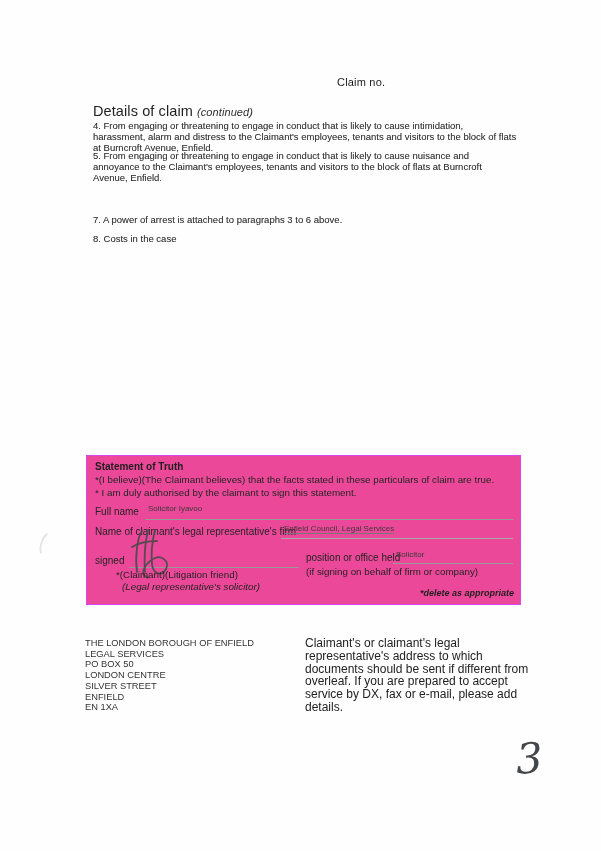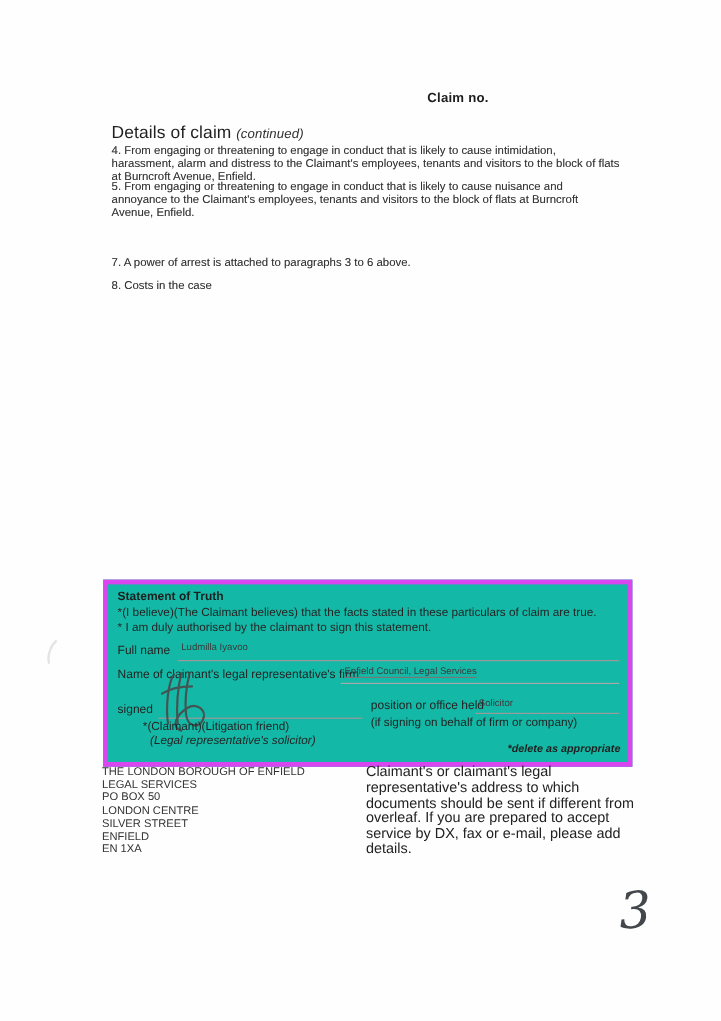--- a/index.html
+++ b/index.html
@@ -2,30 +2,30 @@
 <html><head>
 <meta charset="utf-8">
 <style>
   html,body{margin:0;padding:0;background:#ffffff;}
   .page{
     position:relative;width:601px;height:851px;background:#fefefe;overflow:hidden;
     font-family:"Liberation Sans", sans-serif;color:#2b2b2b;
   }
   .abs{position:absolute;}
   
-  .claim-no{left:356px;top:76px;font-size:11px;font-weight:bold;color:#1c1c1c;letter-spacing:.2px;}
+  .claim-no{left:337px;top:76px;font-size:11px;font-weight:normal;color:#1c1c1c;letter-spacing:.2px;}
   
   .details-heading{left:93px;top:103px;font-size:14.5px;color:#1f1f1f;letter-spacing:.1px;}
   .details-continued{font-size:11px;font-style:italic;color:#2f2f2f;margin-left:4px;}
   .para{left:93px;width:424px;font-size:9.5px;line-height:10.8px;color:#333;text-shadow:0 0 .3px rgba(60,60,60,.4);}
   .p4{top:121px;} .p5{top:151px;} .p6{top:183px;} .p7{top:215px;} .p8{top:234px;}
   
   .artifact{left:40px;top:531px;width:16px;height:24px;border:2px solid #e4e4e4;border-right:none;border-top-color:transparent;border-bottom-color:transparent;border-radius:50%;transform:rotate(18deg);}
   
-  .sot-box{left:86px;top:483px;width:433px;height:148px;border:4px solid #d946ef;background:#14b8a6;}
+  .sot-box{left:86px;top:455px;width:433px;height:148px;border:1px solid #d946ef;background:#ec4899;}
   .sot-box .abs{position:absolute;}
   .sot-heading{left:8px;top:5px;font-size:10px;font-weight:bold;color:#1e1e1e;}
   .sot-line1{left:8px;top:18px;font-size:9.8px;color:#252525;}
   .sot-line2{left:8px;top:31px;font-size:9.8px;color:#252525;}
   .lbl{font-size:10px;color:#242424;}
   .fullname-label{left:8px;top:50px;}
   .fullname-value{left:61px;top:48px;font-size:8px;color:#3a3a3a;}
   .rule{height:1px;background:#9a9a9a;}
   .fullname-rule{left:58px;top:63px;width:368px;}
   .firm-label{left:8px;top:70px;}
@@ -64,21 +64,21 @@
   <div class="abs para p8">8. Costs in the case</div>
 
   <div class="abs artifact"></div>
 
   <div class="abs sot-box">
     <div class="abs sot-heading">Statement of Truth</div>
     <div class="abs sot-line1">*(I believe)(The Claimant believes) that the facts stated in these particulars of claim are true.</div>
     <div class="abs sot-line2">* I am duly authorised by the claimant to sign this statement.</div>
 
     <div class="abs lbl fullname-label">Full name</div>
-    <div class="abs fullname-value">Ludmilla Iyavoo</div>
+    <div class="abs fullname-value">Solicitor Iyavoo</div>
     <div class="abs rule fullname-rule"></div>
 
     <div class="abs lbl firm-label">Name of claimant's legal representative's firm</div>
     <div class="abs firm-value">Enfield Council, Legal Services</div>
     <div class="abs rule firm-rule"></div>
 
     <div class="abs lbl signed-label">signed</div>
     <div class="abs rule signed-rule"></div>
     <svg class="abs signature" width="62" height="54" viewBox="0 0 62 54" fill="none">
       <g stroke="#4a4a4a" stroke-width="1.8" stroke-linecap="round" fill="none" opacity="0.9">

